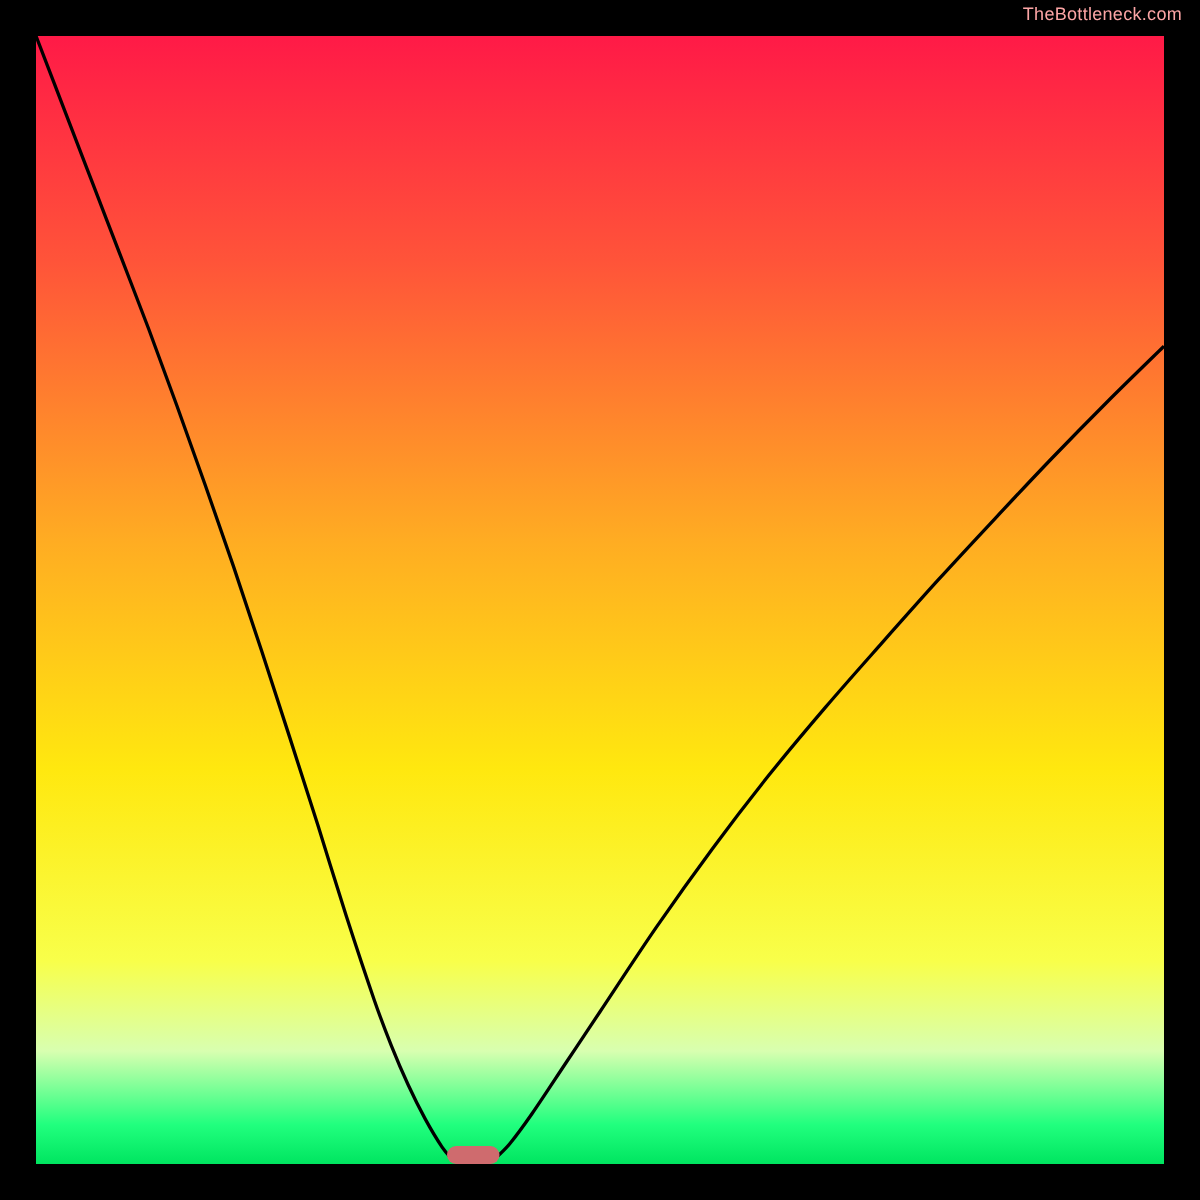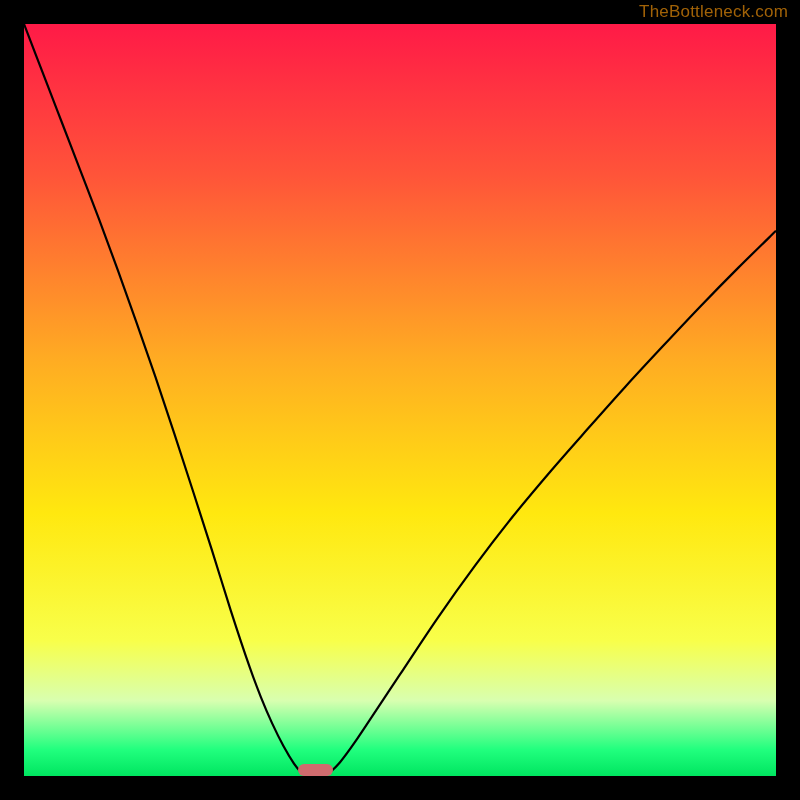--- a/index.html
+++ b/index.html
@@ -23,22 +23,22 @@
     position: absolute;
     left: 0;
     top: 0;
     width: 752px;
     height: 752px;
   }
   .watermark {
     position: absolute;
     top: 2px;
     right: 12px;
-    color: #a16207;
-    font-size: 17px;
+    color: #fca5a5;
+    font-size: 12px;
     letter-spacing: 0.2px;
     font-weight: 400;
     user-select: none;
   }
   .marker {
     position: absolute;
     background: #cf6b6e;
     border-radius: 8px;
   }
   svg { display: block; }

